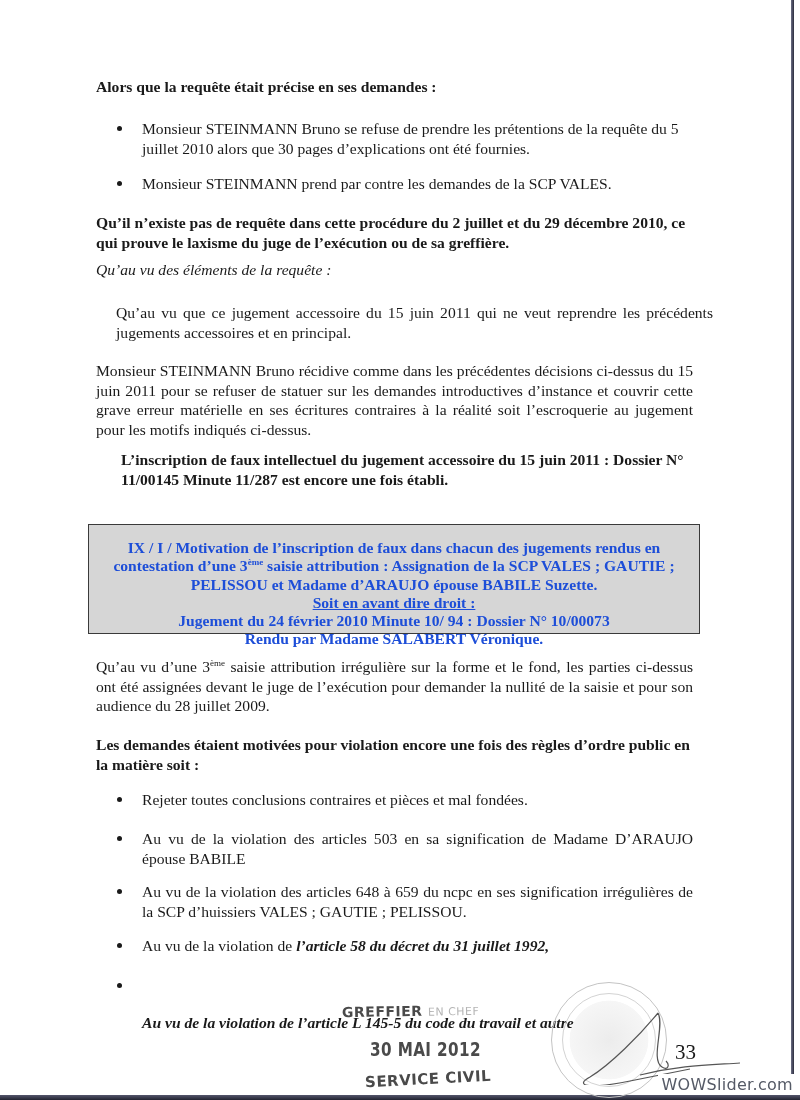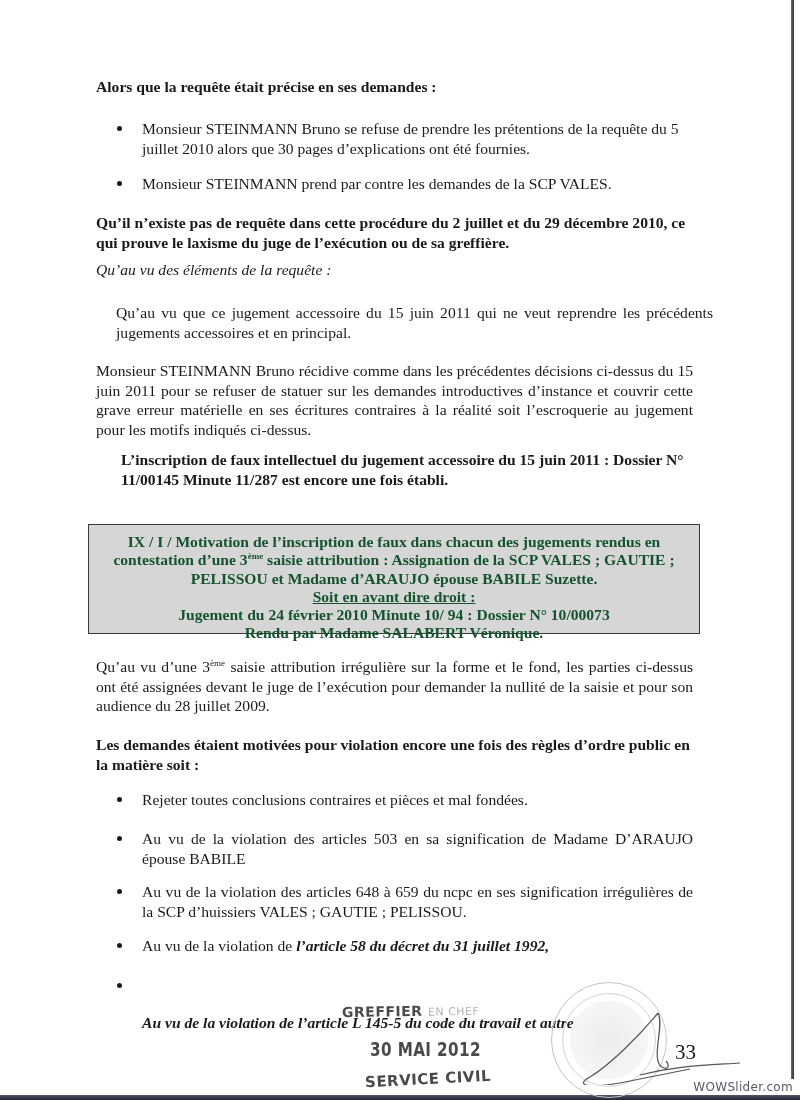--- a/index.html
+++ b/index.html
@@ -30,22 +30,22 @@
     border-radius: 50%; background: #1a1a1a;
   }
   .bullet-text { position: absolute; left: 46px; width: 551px; }
   .boxed {
     position: absolute; left: 88px; top: 524px; width: 612px; height: 110px;
     border: 1.5px solid #3a3a3a;
     background: #d6d6d6;
     box-sizing: border-box;
     text-align: center; font-weight: bold;
     font-size: 15.6px; line-height: 18.3px;
-    padding-top: 8px;
-    color: #14532d;
+    padding-top: 14px;
+    color: #1d4ed8;
   }
   .boxed .u { text-decoration: underline; }
   sup { font-size: 9px; line-height: 0; vertical-align: 6px; }
   .bi { font-weight: bold; font-style: italic; margin-top: 37px; }
 
   .stamp {
     position: absolute; font-family: "DejaVu Sans", "Liberation Sans", sans-serif;
     color: #4a4a4a; font-weight: bold; letter-spacing: 0.5px;
   }
   .stamp-greffier { left: 342px; top: 1003px; font-size: 14px; transform: rotate(-1deg); }
@@ -61,21 +61,21 @@
     border-radius: 50%; border: 1px solid #d3d3d3; box-sizing: border-box;
     background: radial-gradient(circle, #ececec 0%, #f6f6f6 60%, transparent 61%);
   }
   .signature { position: absolute; left: 570px; top: 1005px; width: 170px; height: 80px; }
   .page-number {
     position: absolute; left: 675px; top: 1040px; font-size: 21px;
   }
   .watermark {
     position: absolute; right: 4px; bottom: 5px; background: #ffffff;
     font-family: "DejaVu Sans", "Liberation Sans", sans-serif;
-    font-size: 12px; color: #555a66; padding: 1px 3px; letter-spacing: 0.3px;
+    font-size: 16px; color: #555a66; padding: 1px 3px; letter-spacing: 0.3px;
   }
 </style>
 </head>
 <body>
 
 <div class="frame-right"></div>
 <div class="frame-bottom"></div>
 
 <div class="page">
   <p class="p bold" style="top:77px;">Alors que la requête était précise en ses demandes :</p>

